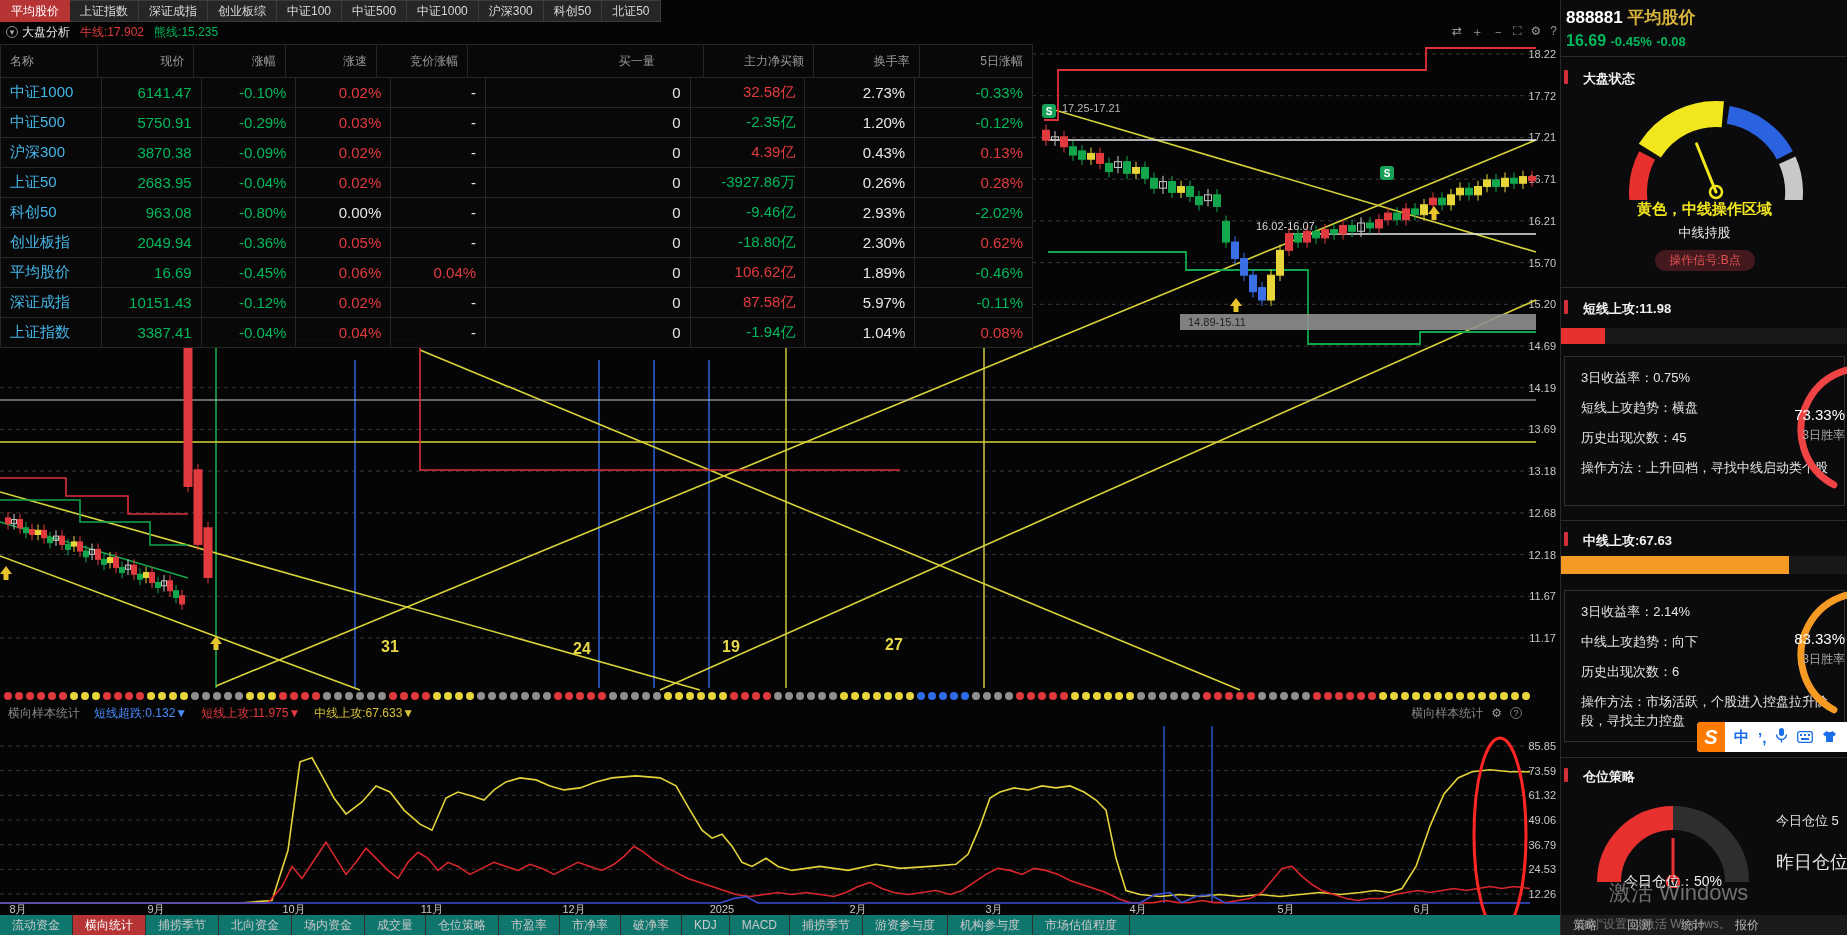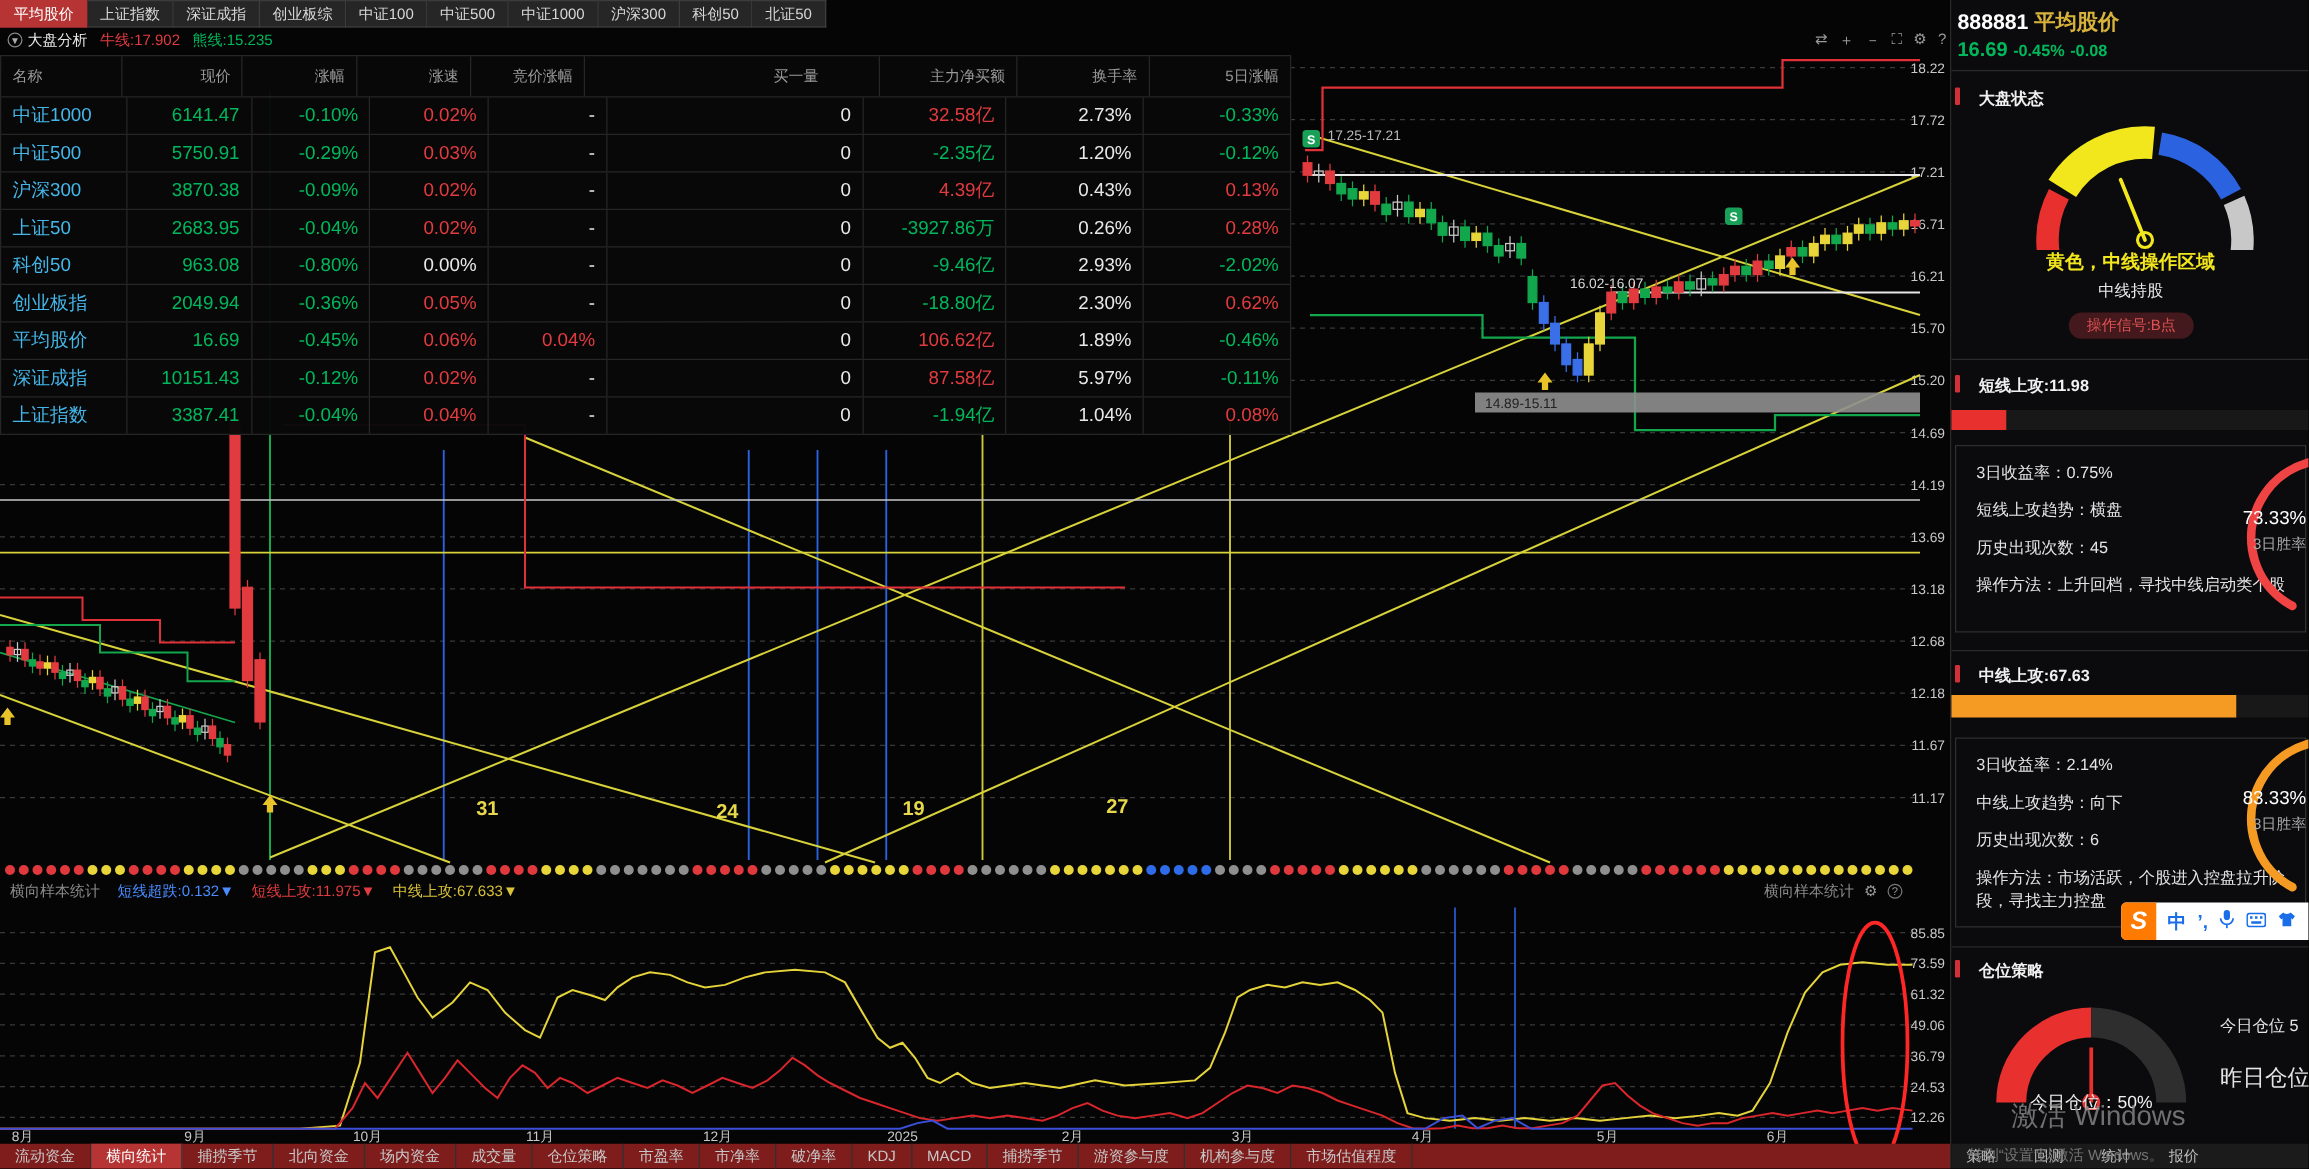--- a/index.html
+++ b/index.html
@@ -24,21 +24,21 @@
   .trow{display:flex;height:30px;border-top:1px solid #262626;align-items:center;}
   .trow.head{height:32px;border-top:none;}
   .tcell{height:100%;display:flex;align-items:center;justify-content:flex-end;padding-right:9px;
          border-left:1px solid #262626;font-size:15px;color:#e8e8e8;}
   .tcell:first-child{border-left:none;justify-content:flex-start;padding-left:9px;}
   .trow.head .tcell{color:#9a9a9a;font-size:12px;}
   .c-g{color:#00b85c;} .c-r{color:#e23b3f;} .c-w{color:#e8e8e8;} .c-name{color:#45b6e8;}
   
   #strip-hdr{left:0;top:703px;width:1536px;height:20px;display:flex;align-items:center;gap:14px;padding-left:8px;font-size:12px;z-index:10;}
   
-  #bot-tabs{left:0;top:915px;width:1560px;height:20px;background:#7f1d1d;display:flex;align-items:center;z-index:30;}
+  #bot-tabs{left:0;top:915px;width:1560px;height:20px;background:#0f766e;display:flex;align-items:center;z-index:30;}
   .btab{padding:0 12px;font-size:12px;color:#c8c8c8;height:100%;display:flex;align-items:center;border-right:1px solid #303030;cursor:pointer;white-space:nowrap;}
   .btab.active{background:#b63434;color:#fff;}
   
   #sidebar{left:1560px;top:0;width:287px;height:935px;background:#0b0b0d;border-left:1px solid #2a2a2a;z-index:40;overflow:hidden;}
   .sb-div{position:absolute;left:0;width:287px;height:1px;background:#2a2a2a;}
   .tick{position:absolute;width:4px;height:14px;background:#d03038;border-radius:1px;}
   .sb-sec{position:absolute;font-size:13px;font-weight:bold;color:#f0f0f0;}
   .sb-txt{position:absolute;font-size:13px;color:#e4e4e4;}
   .panelbox{position:absolute;border:1px solid #2f2f2f;}
   .pill{position:absolute;background:#44191d;border-radius:11px;color:#e05252;font-size:12px;

